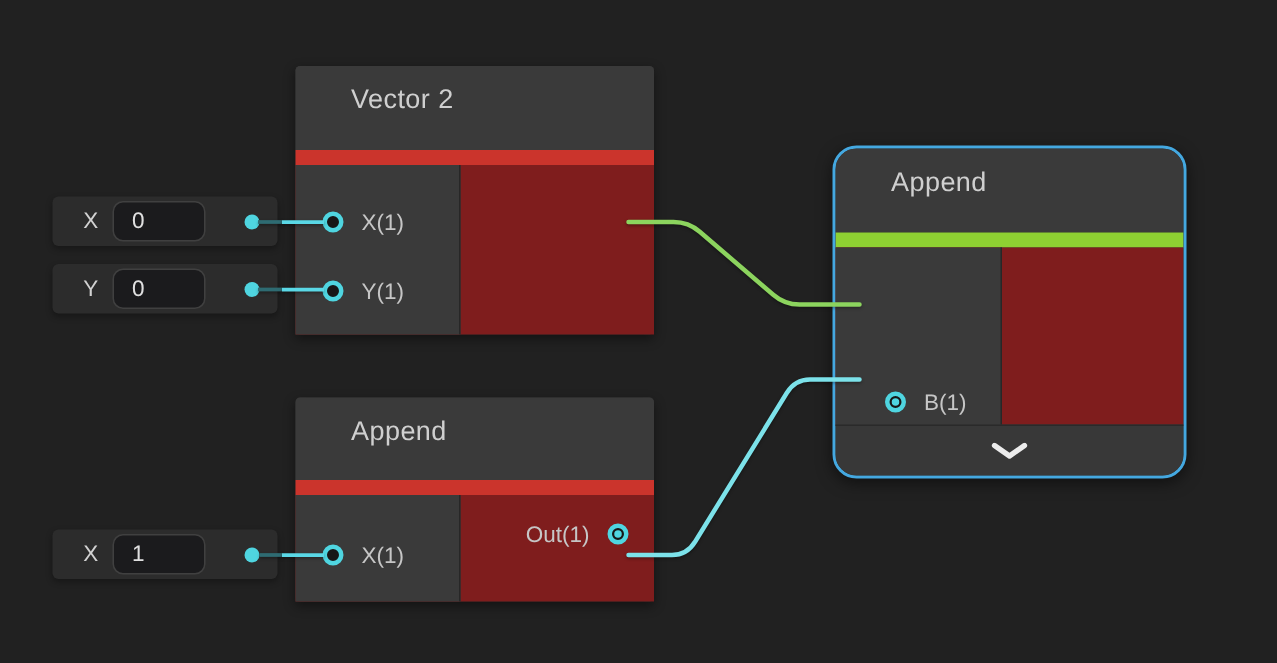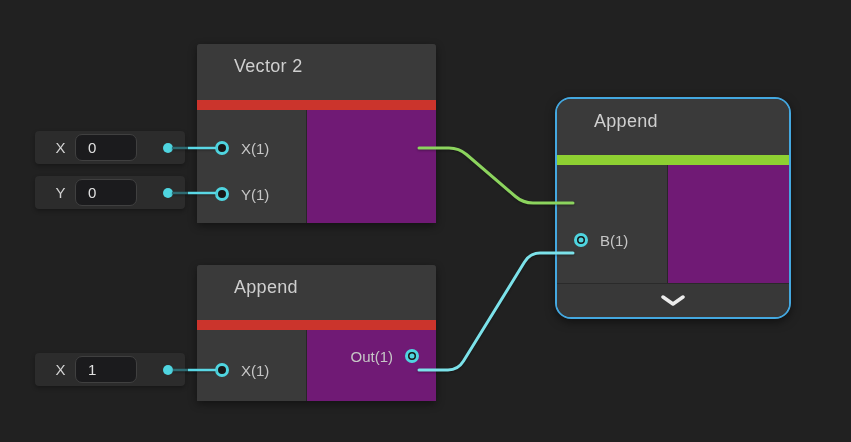--- a/index.html
+++ b/index.html
@@ -33,21 +33,21 @@
     box-sizing:border-box;
     border-radius:3px 3px 0 0;
   }
   .node.selected .node-header{border-radius:0;}
   .node-title{
     color:#cfcfcf;font-size:18px;letter-spacing:0.3px;
   }
   .accent{height:10px;width:100%;}
   .accent-red{background:#cb342c;}
   .accent-green{background:#8ed032;}
-  .node-body{position:relative;background:#701a75;}
+  .node-body{position:relative;background:#7f1d1d;}
   .in-col{
     position:absolute;left:0;top:0;bottom:0;
     background:#3a3a3a;border-right:1px solid #272727;
   }
   .node-footer{
     position:absolute;left:0;right:0;bottom:0;height:33px;
     background:#383838;border-top:1px solid #2a2a2a;
     display:flex;align-items:center;justify-content:center;
     cursor:pointer;
   }
@@ -147,21 +147,21 @@
     </div>
   </div>
 
   <div class="node selected" style="left:555px;top:97px;width:236px;height:222px;box-sizing:border-box;border-radius:16px;">
     <div class="node-header" style="height:56px;">
       <span class="node-title">Append</span>
     </div>
     <div class="accent accent-green"></div>
     <div class="node-body" style="height:119px;">
       <div class="in-col" style="width:110px;"></div>
-      <div class="row in" style="top:64px;padding-left:17px;align-items:center;">
+      <div class="row in" style="top:92px;padding-left:33px;align-items:center;">
         <span class="port cyan connected"></span>
         <span class="port-label">B(1)</span>
       </div>
     </div>
     <div class="node-footer">
       <svg class="chevron" width="26" height="12" viewBox="0 0 26 12">
         <polyline points="3,2 13,9 23,2" fill="none" stroke="#ececec" stroke-width="3.5" stroke-linecap="round" stroke-linejoin="round"></polyline>
       </svg>
     </div>
   </div>

